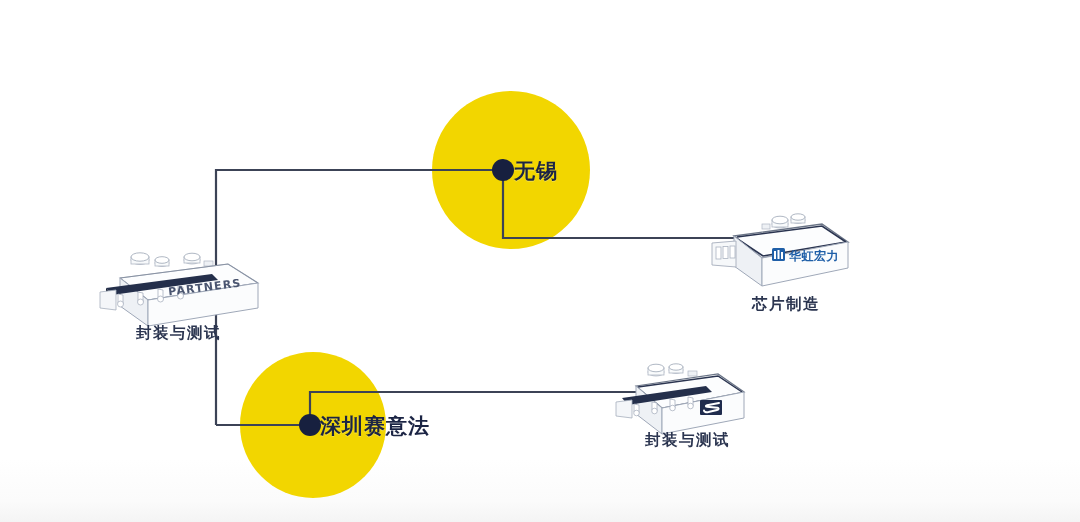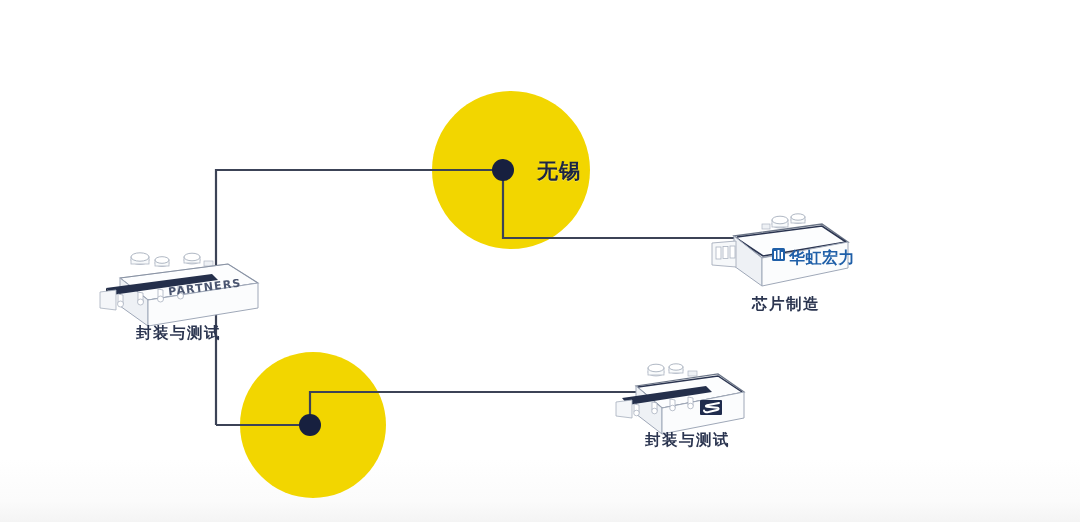--- a/index.html
+++ b/index.html
@@ -16,21 +16,21 @@
     overflow:hidden;
   }
   svg.layer{position:absolute;left:0;top:0;width:1080px;height:522px;}
   .cn{
     font-family:"DejaVu Sans","Liberation Sans",sans-serif;
     font-weight:bold;
     color:#1b2444;
     white-space:nowrap;
     position:absolute;
   }
-  .node-label{font-size:21px;letter-spacing:1px;text-shadow:0 1px 0 rgba(255,255,255,.25);padding-left:23px;}
+  .node-label{font-size:21px;letter-spacing:1px;text-shadow:0 1px 0 rgba(255,255,255,.25);}
   .bldg-label{font-size:15.5px;letter-spacing:1.5px;color:#2b3550;margin-top:6px;}
   .logo-text{
     position:absolute;white-space:nowrap;
     font-family:"DejaVu Sans","Liberation Sans",sans-serif;
     font-weight:bold;
   }
 </style>
 </head>
 <body>
 
@@ -125,21 +125,21 @@
   </svg>
 
   <svg class="layer" viewBox="0 0 1080 522">
     <g transform="translate(772,248)">
       <rect x="0" y="0" width="13" height="13" rx="1.5" fill="#1f5fa8"></rect>
       <rect x="2" y="3" width="2" height="8" fill="#ffffff"></rect>
       <rect x="5.5" y="2" width="2" height="9" fill="#ffffff"></rect>
       <rect x="9" y="4" width="2" height="7" fill="#ffffff"></rect>
     </g>
   </svg>
-  <div class="logo-text" style="left:789px;top:248px;font-size:16px;letter-spacing:0.5px;color:#1f5fa8;">华虹宏力</div>
+  <div class="logo-text" style="left:789px;top:248px;font-size:12px;letter-spacing:0.5px;color:#1f5fa8;">华虹宏力</div>
   <div class="cn bldg-label" style="left:752px;top:288px;">芯片制造</div>
 
   <svg class="layer" viewBox="0 0 1080 522">
     <g transform="translate(620,360)">
       <g>
         <ellipse cx="36" cy="12" rx="8" ry="4" fill="#f2f4f7" stroke="#aeb6c4" stroke-width="0.8"></ellipse>
         <rect x="28" y="8" width="16" height="7" fill="#f9fbfc" stroke="#aeb6c4" stroke-width="0.8"></rect>
         <ellipse cx="36" cy="8" rx="8" ry="3.8" fill="#ffffff" stroke="#9aa4b4" stroke-width="0.8"></ellipse>
         <ellipse cx="56" cy="10" rx="7" ry="3.4" fill="#f2f4f7" stroke="#aeb6c4" stroke-width="0.8"></ellipse>
         <rect x="49" y="7" width="14" height="6" fill="#f9fbfc" stroke="#aeb6c4" stroke-width="0.8"></rect>
@@ -175,14 +175,15 @@
   </svg>
   <div class="cn bldg-label" style="left:645px;top:424px;">封装与测试</div>
 
   <svg class="layer" viewBox="0 0 1080 522">
     <circle cx="503" cy="170" r="11" fill="#17203f"></circle>
     <circle cx="310" cy="425" r="11" fill="#17203f"></circle>
   </svg>
 
   <div class="cn node-label" style="left:514px;top:157px;">无锡</div>
 
+  <div class="cn node-label" style="left:320px;top:412px;">深圳赛意法</div>
 
 </div>
 
 </body></html>

